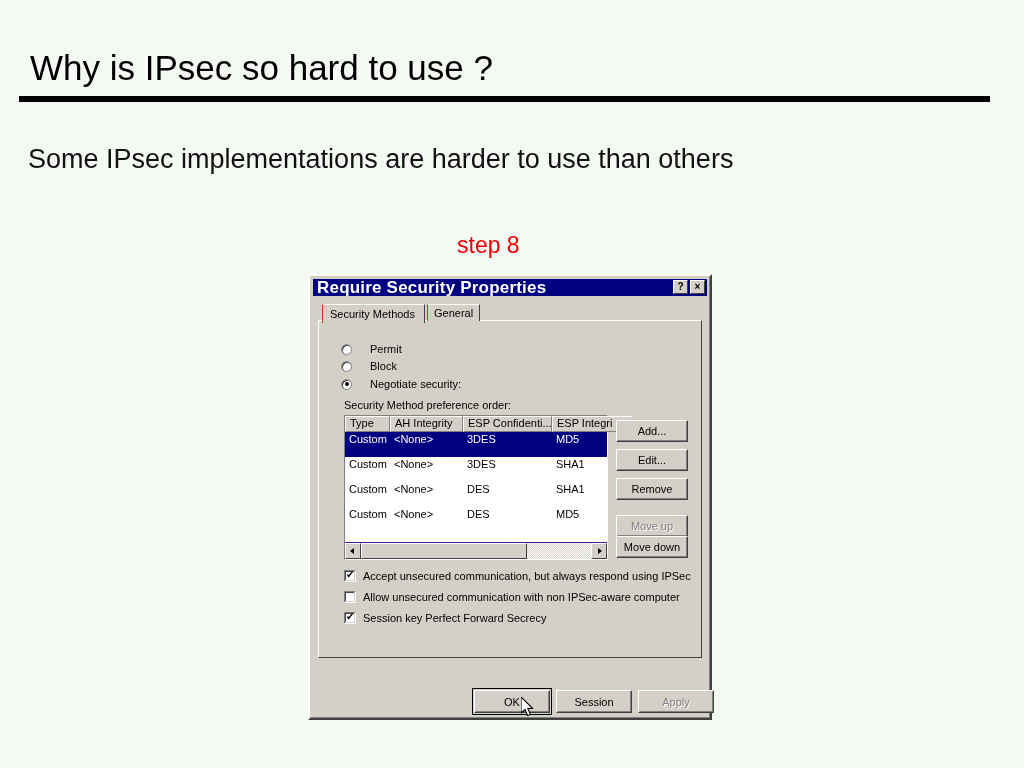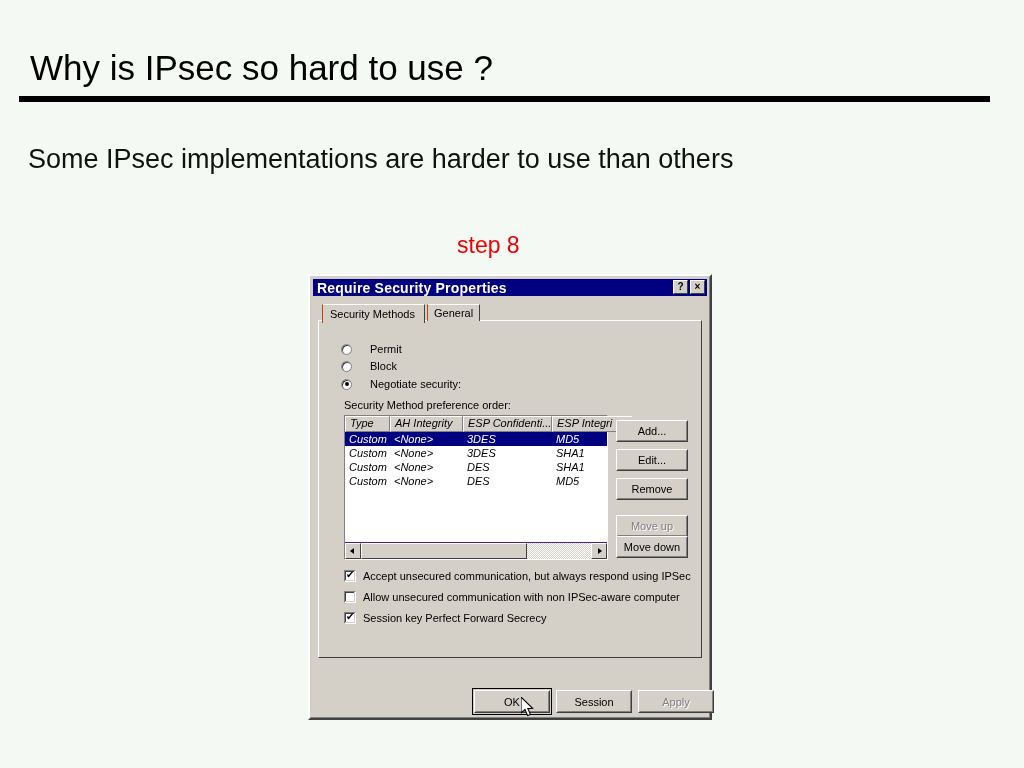--- a/index.html
+++ b/index.html
@@ -81,21 +81,21 @@
     left: 3px;
     top: 3px;
     width: 394px;
     height: 17px;
     background: #000080;
     display: flex;
     align-items: center;
   }
   .titlebar-text {
     color: #ffffff;
-    font-size: 14px;
+    font-size: 17px;
     font-weight: bold;
     margin-left: 4px;
     white-space: nowrap;
     letter-spacing: 0.2px;
   }
   .titlebar-buttons {
     position: absolute;
     right: 2px;
     top: 1px;
     display: flex;
@@ -209,21 +209,20 @@
     left: 25px;
     top: 135px;
     width: 264px;
     height: 145px;
     background: #4c1d95;
     border-top: 1px solid #808080;
     border-left: 1px solid #808080;
     border-right: 1px solid #ffffff;
     border-bottom: 1px solid #ffffff;
     box-sizing: border-box;
-    font-style: italic;
   }
   .lv-header {
     display: flex;
     height: 16px;
     background: #d4d0c8;
     box-sizing: border-box;
   }
   .lv-col {
     border-top: 1px solid #ffffff;
     border-left: 1px solid #ffffff;
@@ -239,21 +238,21 @@
     flex: none;
   }
   .lv-body {
     position: relative;
     height: 110px;
     background: #ffffff;
     overflow: hidden;
   }
   .lv-row {
     display: flex;
-    height: 14px;
+    height: 25px;
     font-size: 11px;
     line-height: 14px;
     white-space: nowrap;
   }
   .lv-row.selected {
     background: #000080;
     color: #ffffff;
   }
   .lv-cell {
     padding-left: 4px;

